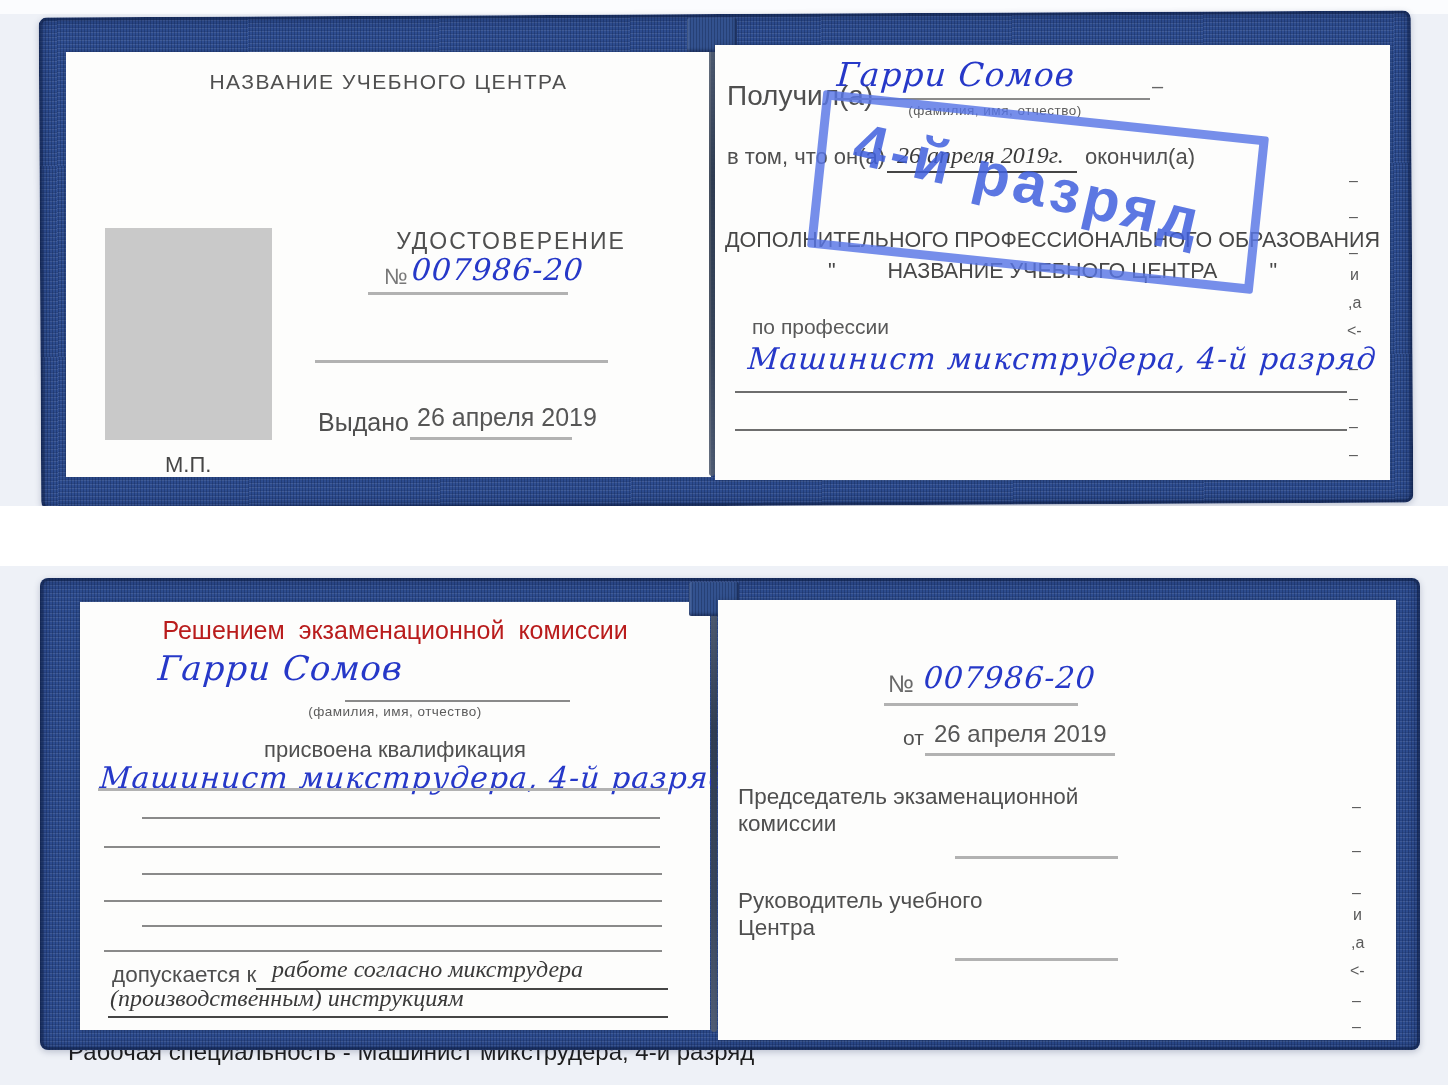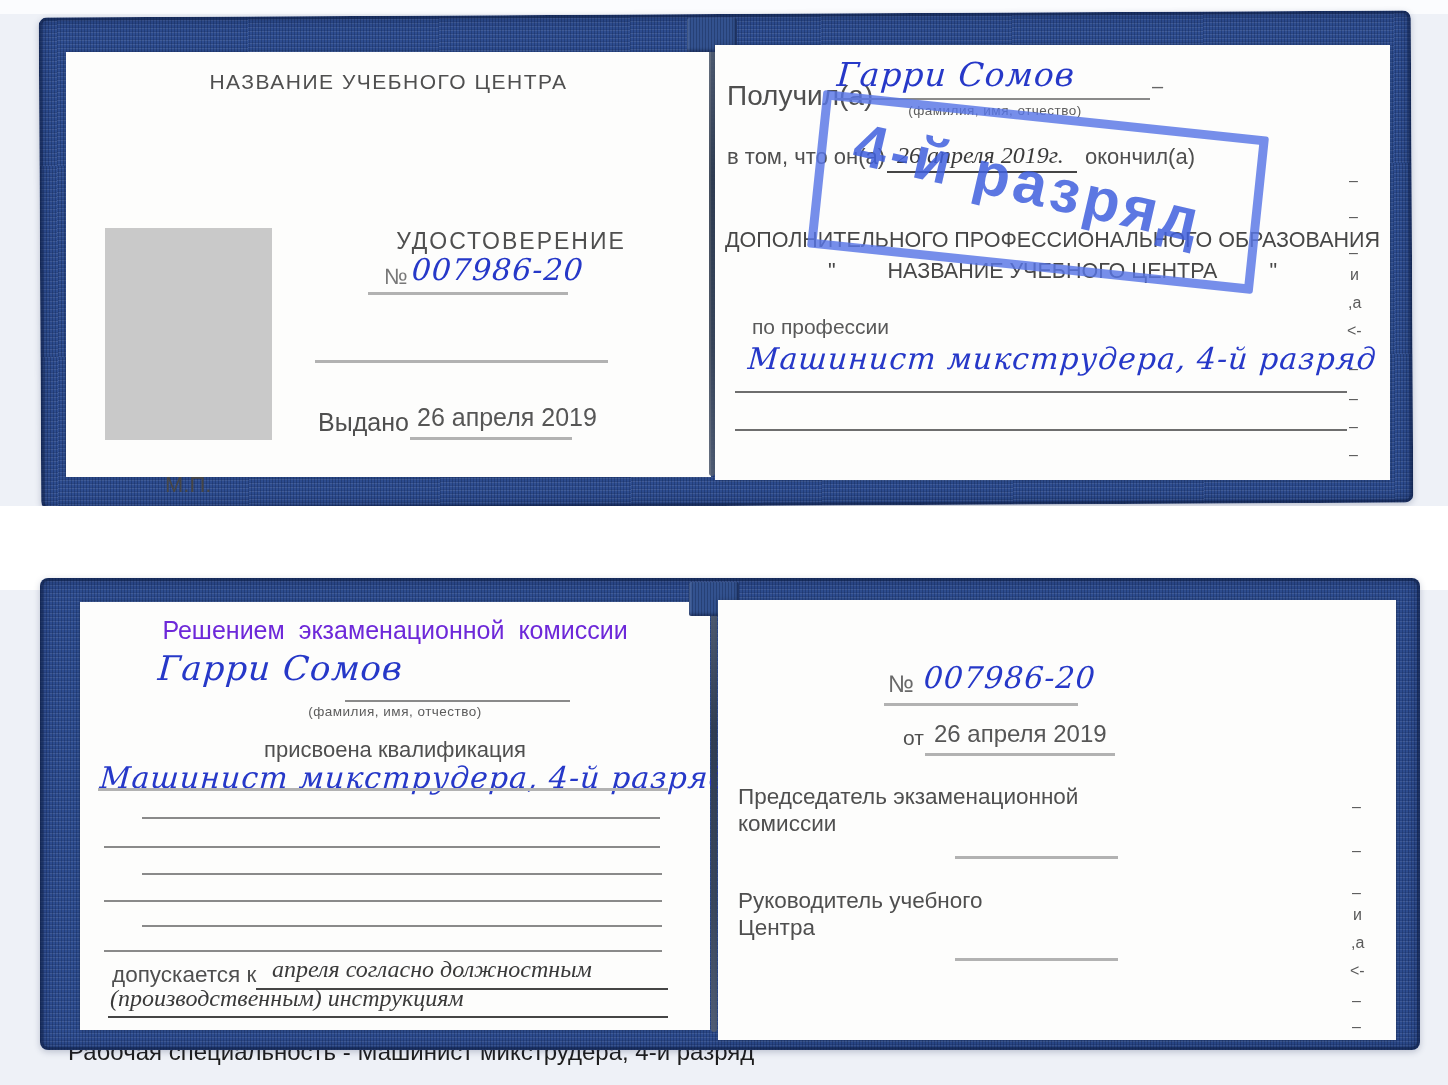--- a/index.html
+++ b/index.html
@@ -68,21 +68,21 @@
     z-index:5;
   }
   .stamp-text{
     position:absolute;left:32px;top:6px;
     font-weight:bold;font-size:60px;letter-spacing:4px;white-space:nowrap;
     color:rgba(63,95,221,.85);
     transform:rotate(7deg);transform-origin:left top;
   }
   .edge-mark{position:absolute;color:#5a5a5a;font-size:16px;white-space:nowrap;}
   .caption-band{
-    position:absolute;left:0;top:506px;width:1448px;height:84px;background:#ffffff;
+    position:absolute;left:0;top:506px;width:1448px;height:60px;background:#ffffff;
   }
   .caption-text{
     position:absolute;left:68px;top:532px;font-size:24px;color:#1c1c1c;white-space:nowrap;
   }
   .org-line3{position:absolute;left:0;width:100%;display:flex;justify-content:center;gap:52px;}
 </style>
 </head>
 <body>
 
 <div class="stage">
@@ -102,21 +102,21 @@
       <span class="t" style="left:318px;top:212px;font-size:22px;color:#787878;">№</span>
       <span class="script" style="left:346px;top:200px;font-size:30px;">007986-20</span>
       <div class="rule-thick" style="left:302px;top:240px;width:200px;"></div>
 
       <div class="rule-thick" style="left:249px;top:308px;width:293px;"></div>
 
       <span class="t" style="left:252px;top:356px;font-size:25px;">Выдано</span>
       <span class="t" style="left:351px;top:351px;font-size:25px;color:#565656;">26 апреля 2019</span>
       <div class="rule-thick" style="left:344px;top:385px;width:162px;"></div>
 
-      <span class="t" style="left:99px;top:420px;font-size:22px;color:#464646;">М.П.</span>
+      <span class="t" style="left:99px;top:400px;font-size:22px;color:#464646;">М.П.</span>
     </div>
 
     <div class="gapline" style="left:709px;top:48px;height:428px;"></div>
     <div class="spine-tab" style="left:687px;top:18px;"></div>
 
     <div class="page" style="left:715px;top:45px;width:675px;height:435px;">
       <span class="t" style="left:12px;top:35px;font-size:28px;">Получил(а)</span>
       <span class="script" style="left:122px;top:10px;font-size:33px;">Гарри Сомов</span>
       <div class="rule-thin" style="left:120px;top:53px;width:315px;"></div>
       <div class="t t-center small-cap" style="left:130px;top:58px;width:300px;">(фамилия, имя, отчество)</div>
@@ -157,40 +157,40 @@
   </section>
 
   <div class="caption-band">
     <div class="caption-text">Рабочая специальность - Машинист микструдера, 4-й разряд</div>
   </div>
 
   <section>
     <div class="cover" style="left:40px;top:578px;width:1380px;height:472px;"></div>
 
     <div class="page" style="left:80px;top:602px;width:630px;height:428px;">
-      <div class="t t-center" style="left:0;top:14px;width:100%;font-size:25px;color:#6d28d9;word-spacing:7px;">Решением экзаменационной комиссии</div>
+      <div class="t t-center" style="left:0;top:14px;width:100%;font-size:25px;color:#b91c1c;word-spacing:7px;">Решением экзаменационной комиссии</div>
 
       <span class="script" style="left:78px;top:46px;font-size:34px;">Гарри Сомов</span>
       <div class="rule-thin" style="left:265px;top:98px;width:225px;"></div>
       <div class="t t-center small-cap" style="left:215px;top:102px;width:200px;">(фамилия, имя, отчество)</div>
 
       <div class="t t-center" style="left:0;top:135px;width:100%;font-size:22px;">присвоена квалификация</div>
 
       <span class="script" style="left:20px;top:158px;font-size:30px;">Машинист микструдера, 4-й разряд</span>
       <div class="rule-thick" style="left:18px;top:186px;width:570px;"></div>
 
       <div class="rule-thin" style="left:62px;top:215px;width:518px;"></div>
       <div class="rule-thin" style="left:24px;top:244px;width:556px;"></div>
       <div class="rule-thin" style="left:62px;top:271px;width:520px;"></div>
       <div class="rule-thin" style="left:24px;top:298px;width:558px;"></div>
       <div class="rule-thin" style="left:62px;top:323px;width:520px;"></div>
       <div class="rule-thin" style="left:24px;top:348px;width:558px;"></div>
 
       <span class="t" style="left:32px;top:360px;font-size:22.5px;text-align:right;">допускается к</span>
-      <span class="typed-italic" style="left:192px;top:354px;font-size:24px;">апреля согласно должностным</span>
+      <span class="typed-italic" style="left:192px;top:354px;font-size:24px;">работе согласно микструдера</span>
       <div class="rule-dark" style="left:176px;top:386px;width:412px;"></div>
       <span class="typed-italic" style="left:30px;top:383px;font-size:24px;">(производственным) инструкциям</span>
       <div class="rule-dark" style="left:28px;top:414px;width:560px;"></div>
     </div>
 
     <div class="gapline" style="left:711px;top:602px;height:430px;"></div>
     <div class="spine-tab" style="left:689px;top:582px;"></div>
 
     <div class="page" style="left:718px;top:600px;width:678px;height:440px;">
 

